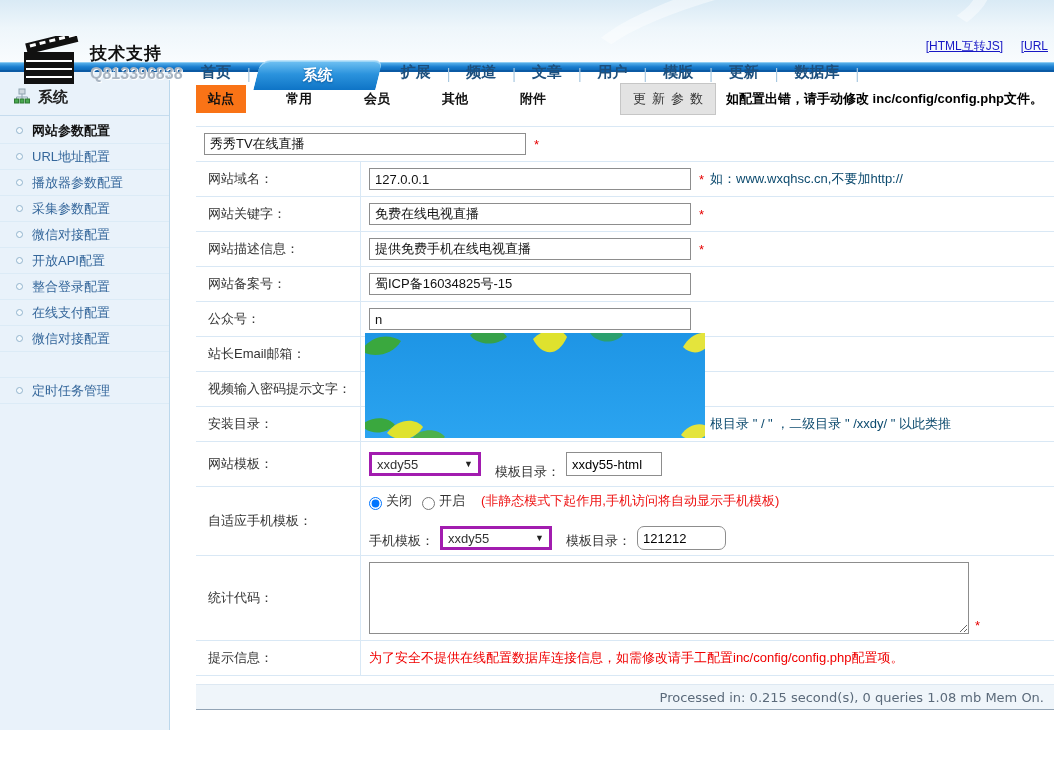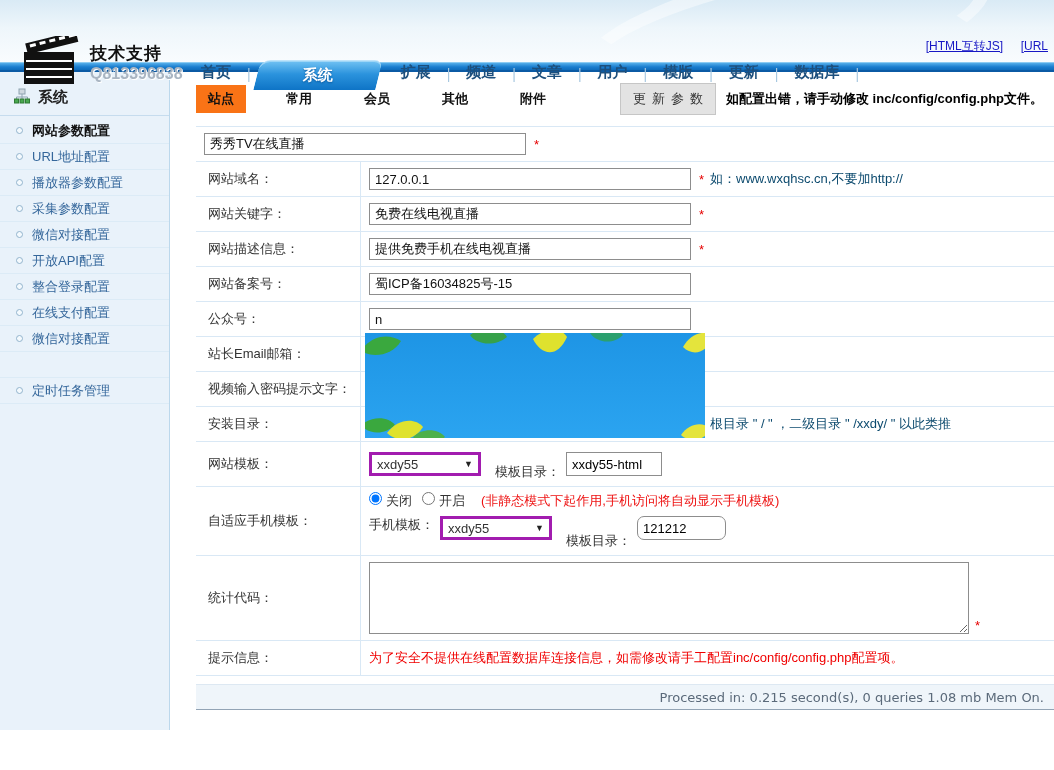--- a/index.html
+++ b/index.html
@@ -63,21 +63,21 @@
   .tbox { width:322px; height:22px; border:1px solid #8d8d8d; padding:1px 5px; font-size:13px;
     font-family:"Liberation Sans","DejaVu Sans",sans-serif; color:#111; background:#fff; }
   .req { color:#e60000; margin-left:8px; font-size:13px; }
   .hint { color:#0c4a6e; margin-left:6px; }
   .selbox { width:112px; height:24px; border:3px solid #a21caf; background:#fff; display:inline-flex;
     align-items:center; justify-content:space-between; padding:0 5px; cursor:pointer; }
   .selbox .caret { font-size:9px; color:#222; }
   .smallbox { height:24px; border:1px solid #8d8d8d; padding:1px 5px; font-size:13px;
     font-family:"Liberation Sans","DejaVu Sans",sans-serif; }
   .inline-lbl { margin:16px 6px 0 14px; }
-  .mobline { display:flex; align-items:flex-start; width:100%; }
+  .mobline { display:flex; align-items:flex-end; width:100%; }
   .mobline + .mobline { margin-top:6px; }
   .rednote { color:#ee1111; margin-left:6px; }
   .radio-lbl { margin:0 10px 0 4px; }
   .statarea { width:600px; height:72px; border:1px solid #8d8d8d; resize:both;
     font-family:"Liberation Mono","DejaVu Sans Mono",monospace; font-size:12px; }
   .stat-req { color:#e60000; align-self:flex-end; margin:0 0 2px 6px; }
   .redtip { color:#f00000; }
 
   
   .pfoot { margin-top:8px; margin-right:0; height:26px; background:#eff5fa;

